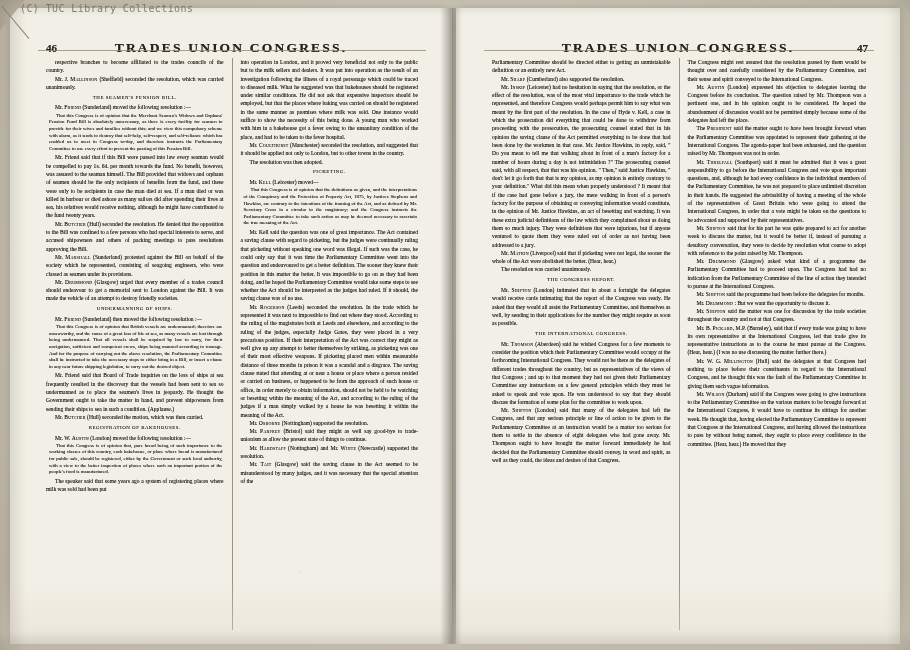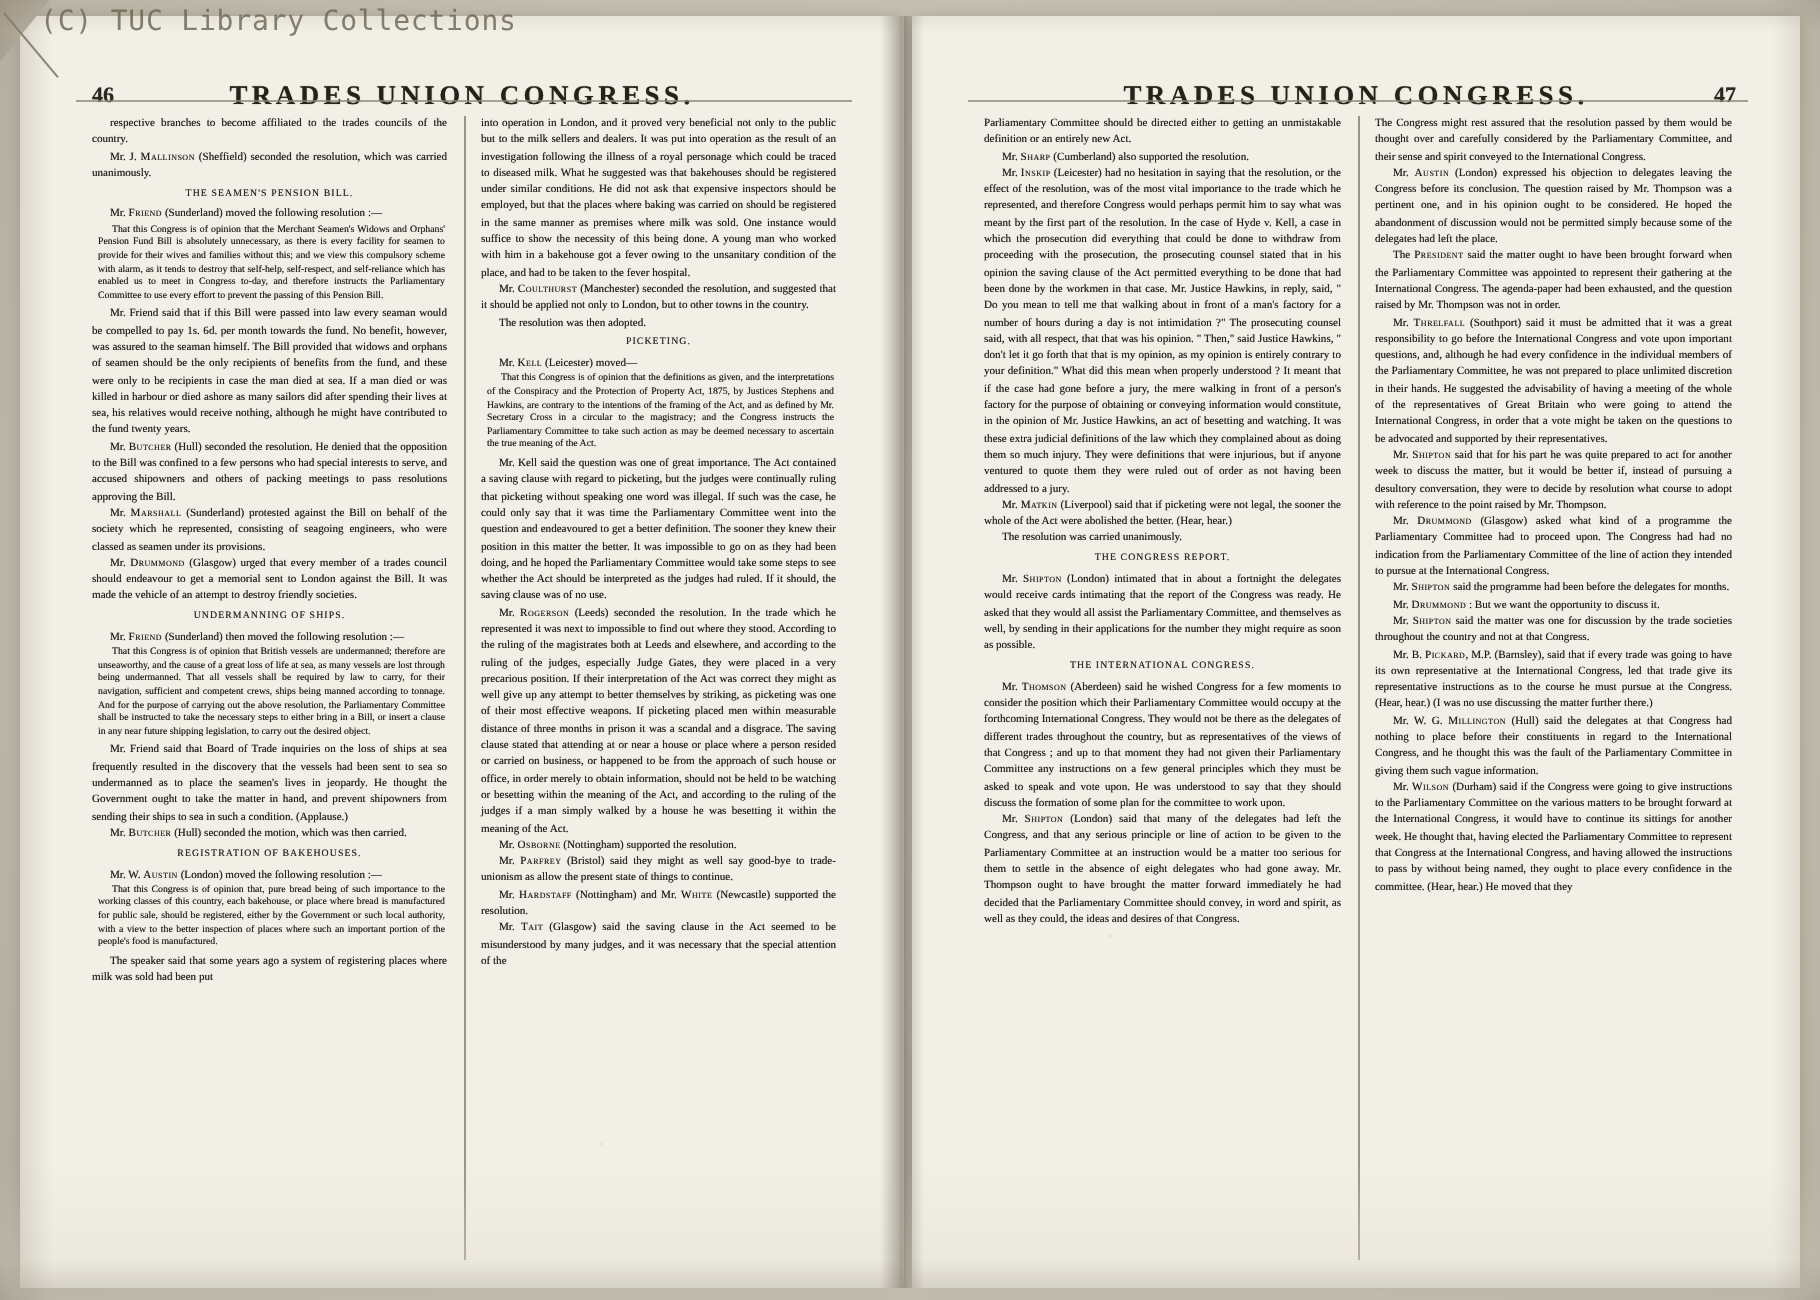--- a/index.html
+++ b/index.html
@@ -56,21 +56,21 @@
   }
   .corner-fold:after{
     content:"";position:absolute;left:2px;top:6px;
     width:42px;height:1px;background:#8d8676;
     transform:rotate(50deg);transform-origin:left center;
   }
   
   .watermark{
     position:absolute;left:20px;top:3px;z-index:7;
     font-family:"DejaVu Sans Mono", monospace;
-    font-size:14px;letter-spacing:.4px;color:#6d6654;
+    font-size:10px;letter-spacing:.4px;color:#6d6654;
     opacity:.82;white-space:nowrap;
   }
   
   .page-inner{position:relative;width:100%;height:100%;}
   .running-head{
     position:absolute;top:16px;left:0;right:0;height:20px;
   }
   .folio{
     position:absolute;top:18px;
     font-family:"Liberation Serif", serif;

